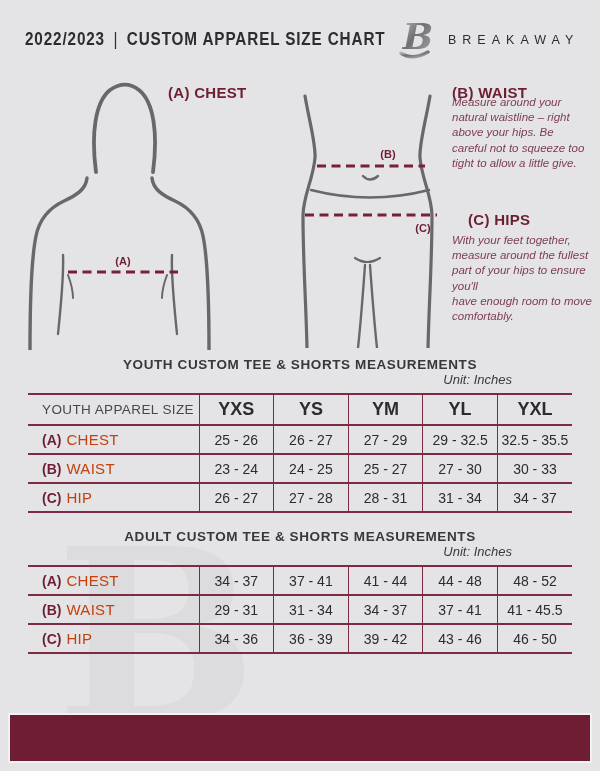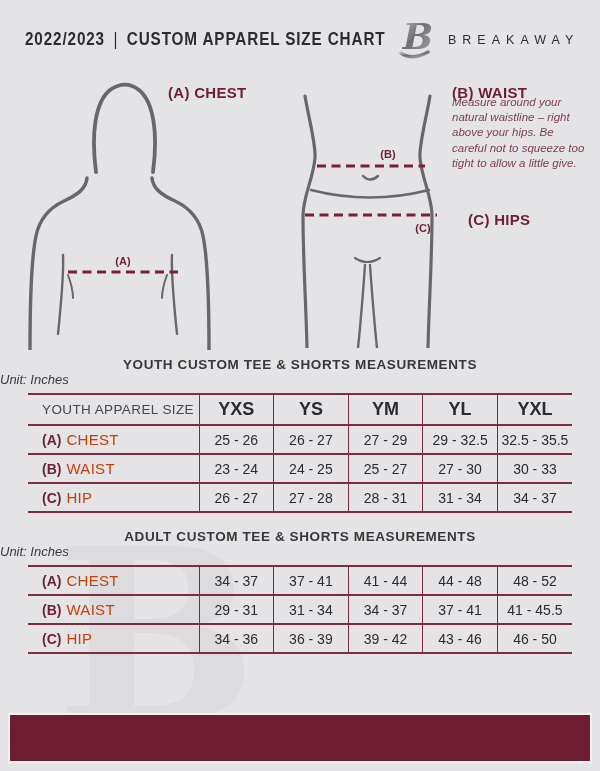--- a/index.html
+++ b/index.html
@@ -49,21 +49,21 @@
   .fig { position:absolute; }
   #fig-torso { left:20px; top:82px; }
   #fig-hips  { left:290px; top:88px; }
   .fig text { font-family:"Liberation Sans",sans-serif; font-size:11px; font-weight:bold; fill:#6e1e33; }
   
   .sec-title {
     position:absolute; left:0; width:600px; text-align:center;
     font-size:13.5px; font-weight:bold; color:#38383a; letter-spacing:0.6px;
   }
   .sec-unit {
-    position:absolute; left:0; width:512px; text-align:left;
+    position:absolute; left:0; width:512px; text-align:right;
     font-size:13px; font-style:italic; color:#3a3a3c;
   }
   #youth-title { top:357px;text-align:center; } #youth-unit { top:372px; }
   #adult-title { top:529px; } #adult-unit { top:544px; }
   
   table.size-table {
     position:absolute; left:28px; width:544px;
     border-collapse:collapse; table-layout:fixed;
     background:transparent;
   }
@@ -141,20 +141,22 @@
       <line x1="15" y1="127" x2="147" y2="127" stroke="#7a1f38" stroke-width="3" stroke-dasharray="9 5.5"></line>
       <text x="133" y="144" text-anchor="middle">(C)</text>
     </svg>
 
     <div id="chest-head" class="instr-head">(A) CHEST</div>
 
     <div id="waist-head" class="instr-head">(B) WAIST</div>
     <div id="waist-body" class="instr-body">Measure around your natural waistline – right above your hips. Be careful not to squeeze too tight to allow a little give.</div>
 
     <div id="hips-head" class="instr-head">(C) HIPS</div>
+    <div id="hips-body" class="instr-body">With your feet together, measure around the fullest part of your hips to ensure you'll
+have enough room to move comfortably.</div>
 
     <div id="youth-title" class="sec-title">YOUTH CUSTOM TEE &amp; SHORTS MEASUREMENTS</div>
     <div id="youth-unit" class="sec-unit">Unit: Inches</div>
 
     <table id="youth-table" class="size-table">
       <colgroup>
           <col style="width:171px">
           <col>
           <col>
           <col>

